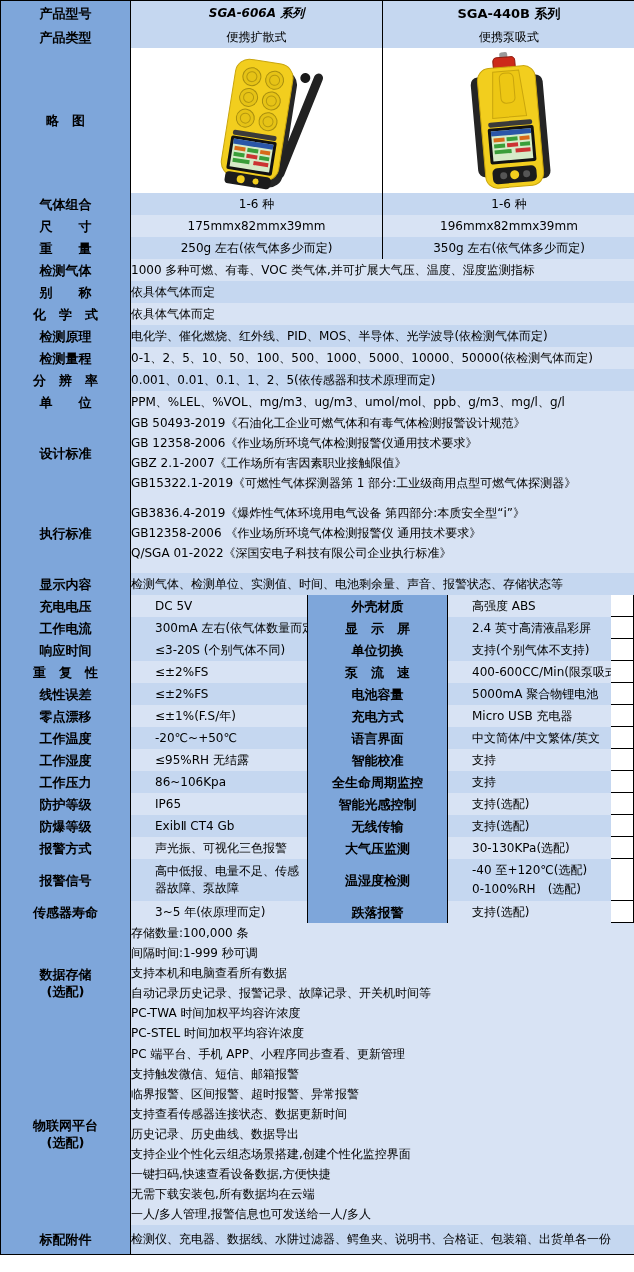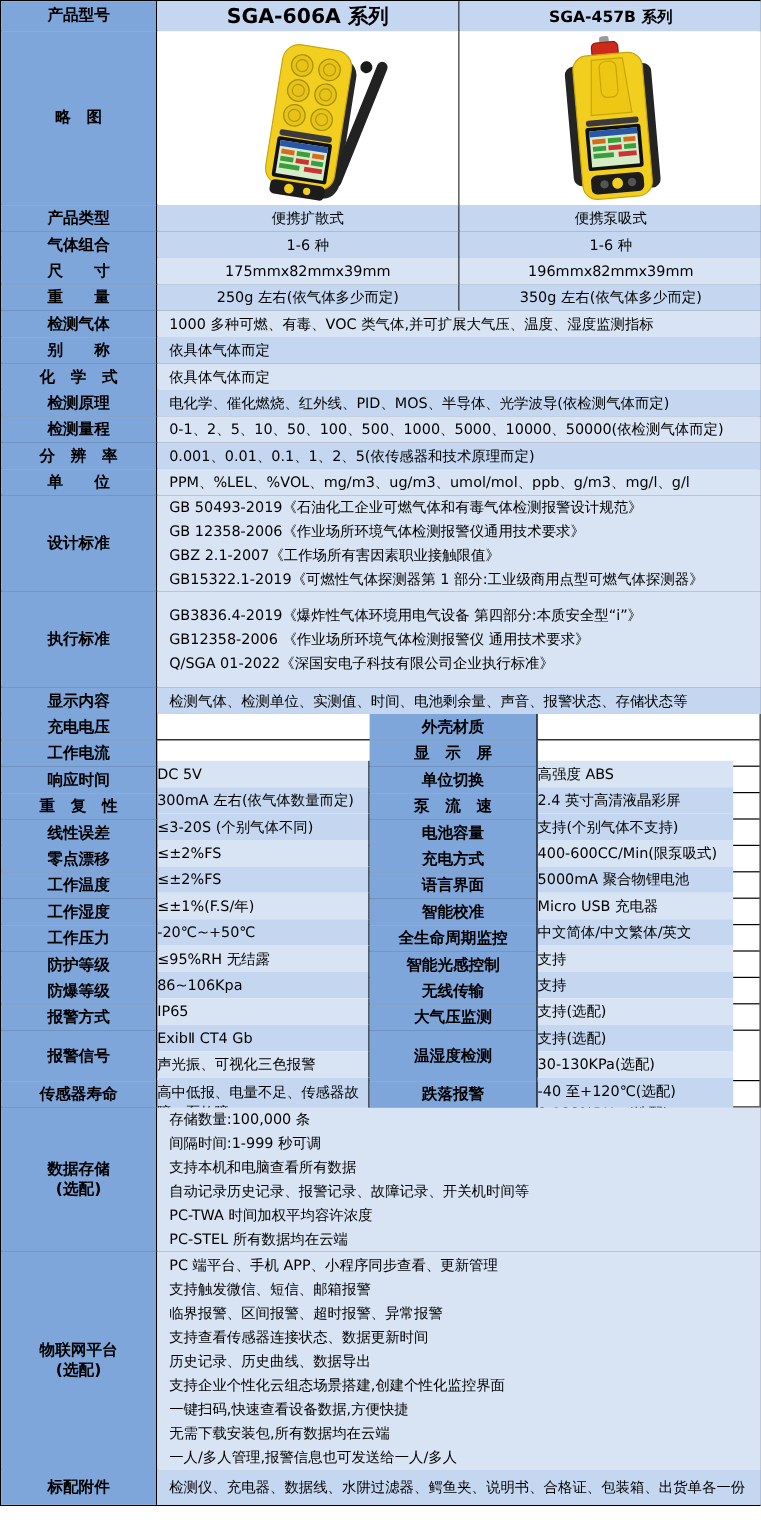--- a/index.html
+++ b/index.html
@@ -9,42 +9,48 @@
   .row { display:flex; border-bottom:1px solid #000; }
   .row:last-child { border-bottom:none; }
   .cell { border-right:1px solid #000; display:flex; align-items:center; overflow:hidden; }
   .cell:last-child { border-right:none; }
   .lab { background:#7EA6DA; justify-content:center; text-align:left; font-weight:bold; font-size:13px; line-height:17px; }
   .lab2 { flex-direction:column; }
   .w130{width:130px;flex:none;} .w252{width:252px;flex:none;} .w504{width:504px;flex:none;}
   .w177{width:177px;flex:none;} .w140{width:140px;flex:none;} .w187{width:163px;flex:none;}
   .sa{background:#C5D7F0;} .sb{background:#D8E3F4;} .white{background:#fff;}
   .ctr{justify-content:center;text-align:center;}
-  .lft{padding-left:10px;}
-  .lft8{padding-left:0;margin-top:39px;}
+  .lft{}
+  .lft8{padding-left:24px;}
   .val{font-size:12px;}
   .nw{white-space:nowrap;}
   .b{font-weight:bold;}
   .wrap{flex-wrap:wrap;line-height:17px;padding-top:2px;padding-bottom:2px;display:flex;align-items:center;}
   .h25{height:25px;} .h145{height:145px;} .h22{height:22px;} .h80{height:80px;}
   .h42{height:42px;} .h120{height:120px;} .h182{height:182px;} .h26{height:29px;}
   .lines{display:flex;flex-direction:column;justify-content:center;align-items:flex-start;}
   .lines > div{line-height:20px;white-space:nowrap;}
   .lines2 > div{line-height:19px;white-space:nowrap;}
   .imgcell{justify-content:center;align-items:center;}
 </style>
 </head>
 <body>
 
 <div class="tbl">
 
   <div class="row h25">
     <div class="cell lab w130 h25">产品型号</div>
-    <div class="cell sa w252 ctr b h25" style="font-size:17px;">SGA-606A 系列</div>
-    <div class="cell sa w252 ctr b h25" style="font-size:13px;">SGA-457B 系列</div>
+    <div class="cell sa w252 ctr b h25" style="font-size:12px;font-style:italic;">SGA-606A 系列</div>
+    <div class="cell sa w252 ctr b h25" style="font-size:13px;">SGA-440B 系列</div>
+  </div>
+
+  <div class="row h22">
+    <div class="cell lab w130 h22">产品类型</div>
+    <div class="cell sa w252 ctr val h22">便携扩散式</div>
+    <div class="cell sa w252 ctr val h22">便携泵吸式</div>
   </div>
 
   <div class="row h145">
     <div class="cell lab w130 h145">略　图</div>
     <div class="cell white w252 imgcell h145">
       <svg width="250" height="143" viewBox="0 0 250 143">
         <g transform="rotate(9 125 72)">
           <rect x="101" y="18" width="58" height="118" rx="14" fill="#262626"></rect>
           <rect x="163" y="14" width="9" height="112" rx="4.5" fill="#222" transform="rotate(13 167 70)"></rect>
           <circle cx="166" cy="22" r="5" fill="#1a1a1a"></circle>
@@ -110,26 +116,20 @@
               <rect x="129" y="100" width="15" height="4" fill="#cc3333"></rect>
           </g>
           <rect x="104" y="118" width="44" height="16" rx="5" fill="#1c1c1c"></rect>
           <circle cx="115" cy="126" r="3.5" fill="#555"></circle>
           <circle cx="126" cy="126" r="4.5" fill="#F2CE1E"></circle>
           <circle cx="138" cy="126" r="3.5" fill="#555"></circle>
         </g>
       </svg>
     </div>
   </div>
-
-  <div class="row h22">
-    <div class="cell lab w130 h22">产品类型</div>
-    <div class="cell sa w252 ctr val h22">便携扩散式</div>
-    <div class="cell sa w252 ctr val h22">便携泵吸式</div>
-  </div>
   <div class="row h22">
     <div class="cell lab w130 h22">气体组合</div>
     <div class="cell sa w252 ctr val h22">1-6 种</div>
     <div class="cell sa w252 ctr val h22">1-6 种</div>
   </div>
   <div class="row h22">
     <div class="cell lab w130 h22">尺　　寸</div>
     <div class="cell sb w252 ctr val h22">175mmx82mmx39mm</div>
     <div class="cell sb w252 ctr val h22">196mmx82mmx39mm</div>
   </div>
@@ -286,21 +286,21 @@
     <div class="cell lab lab2 w130 h120">
       <div>数据存储</div>
       <div>(选配)</div>
     </div>
     <div class="cell sb w504 lft val lines h120">
       <div>存储数量:100,000 条</div>
       <div>间隔时间:1-999 秒可调</div>
       <div>支持本机和电脑查看所有数据</div>
       <div>自动记录历史记录、报警记录、故障记录、开关机时间等</div>
       <div>PC-TWA 时间加权平均容许浓度</div>
-      <div>PC-STEL 所有数据均在云端</div>
+      <div>PC-STEL 时间加权平均容许浓度</div>
     </div>
   </div>
 
   <div class="row h182">
     <div class="cell lab lab2 w130 h182">
       <div>物联网平台</div>
       <div>(选配)</div>
     </div>
     <div class="cell sb w504 lft val lines h182">
       <div>PC 端平台、手机 APP、小程序同步查看、更新管理</div>

